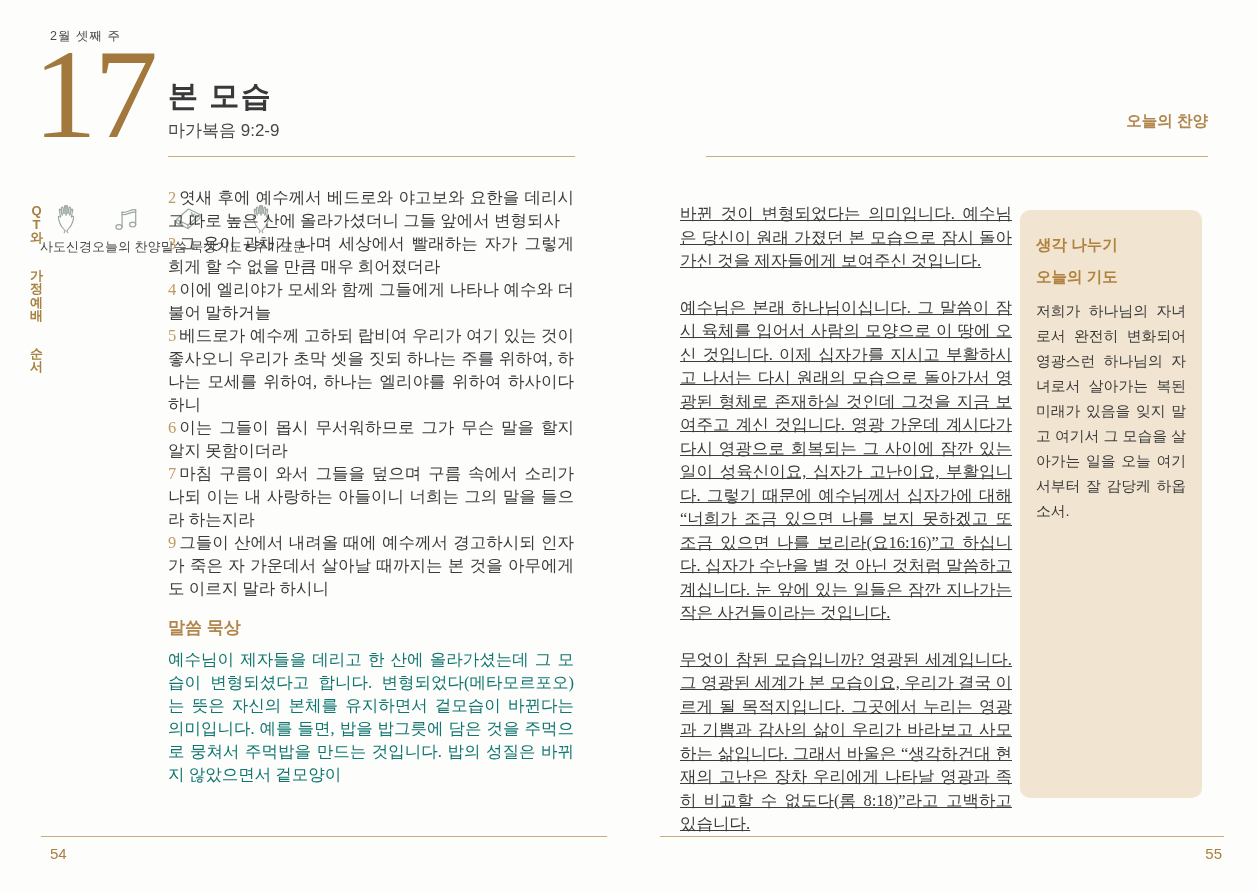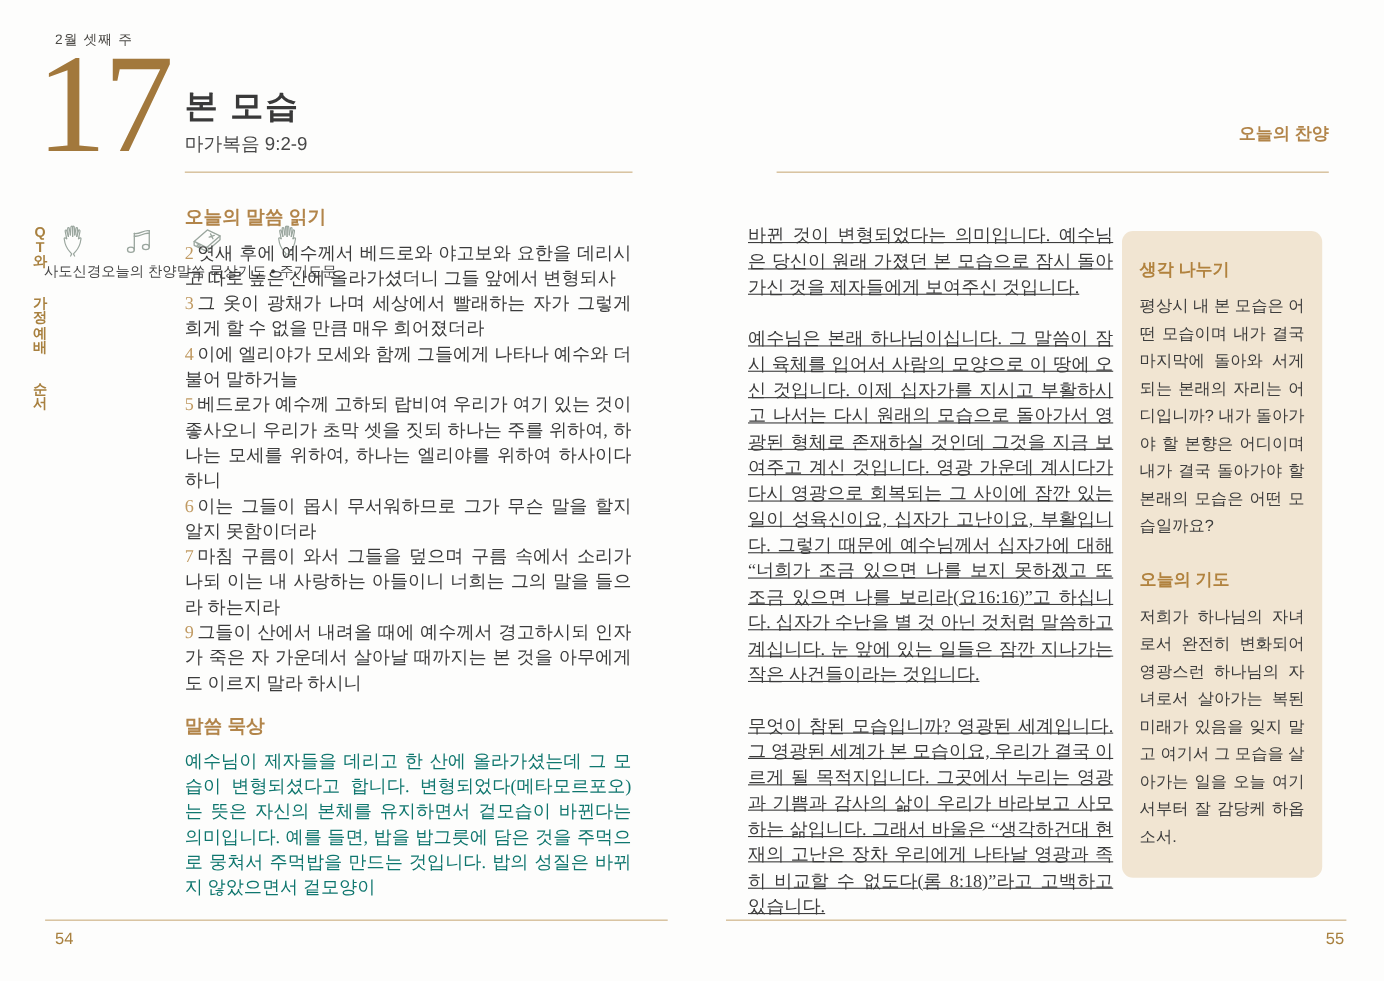--- a/index.html
+++ b/index.html
@@ -158,21 +158,20 @@
         <path d="M12.6 17 C11.4 15.8 10.2 15.9 10.4 17.3 C10.8 20.6 12.2 25.2 15.2 28.5 L17.2 30.8 L16.2 32.8"></path>
         <path d="M23.4 17 C24.6 15.8 25.8 15.9 25.6 17.3 C25.2 20.6 23.8 25.2 20.8 28.5 L18.8 30.8 L19.8 32.8"></path>
       </g>
     </svg>
   </span>
 <span class="sb-label">기도 • 주기도문</span>
     </div>
   </div>
 
 <div class="left-col">
-  <h3 class="section-heading">오늘의 말씀 읽기</h3>
   <div id="verses">
   <p class="verse"><span class="verse-num">2</span><span class="verse-text">엿새 후에 예수께서 베드로와 야고보와 요한을 데리시고 따로 높은 산에 올라가셨더니 그들 앞에서 변형되사</span></p>
 
   <p class="verse"><span class="verse-num">3</span><span class="verse-text">그 옷이 광채가 나며 세상에서 빨래하는 자가 그렇게 희게 할 수 없을 만큼 매우 희어졌더라</span></p>
 
   <p class="verse"><span class="verse-num">4</span><span class="verse-text">이에 엘리야가 모세와 함께 그들에게 나타나 예수와 더불어 말하거늘</span></p>
 
   <p class="verse"><span class="verse-num">5</span><span class="verse-text">베드로가 예수께 고하되 랍비여 우리가 여기 있는 것이 좋사오니 우리가 초막 셋을 짓되 하나는 주를 위하여, 하나는 모세를 위하여, 하나는 엘리야를 위하여 하사이다 하니</span></p>
 
   <p class="verse"><span class="verse-num">6</span><span class="verse-text">이는 그들이 몹시 무서워하므로 그가 무슨 말을 할지 알지 못함이더라</span></p>
@@ -187,21 +186,20 @@
 </div>
 
 <div class="right-col" id="right-col">
     <p class="para">바뀐 것이 변형되었다는 의미입니다. 예수님은 당신이 원래 가졌던 본 모습으로 잠시 돌아가신 것을 제자들에게 보여주신 것입니다.</p>
     <p class="para">예수님은 본래 하나님이십니다. 그 말씀이 잠시 육체를 입어서 사람의 모양으로 이 땅에 오신 것입니다. 이제 십자가를 지시고 부활하시고 나서는 다시 원래의 모습으로 돌아가서 영광된 형체로 존재하실 것인데 그것을 지금 보여주고 계신 것입니다. 영광 가운데 계시다가 다시 영광으로 회복되는 그 사이에 잠깐 있는 일이 성육신이요, 십자가 고난이요, 부활입니다. 그렇기 때문에 예수님께서 십자가에 대해 “너희가 조금 있으면 나를 보지 못하겠고 또 조금 있으면 나를 보리라(요16:16)”고 하십니다. 십자가 수난을 별 것 아닌 것처럼 말씀하고 계십니다. 눈 앞에 있는 일들은 잠깐 지나가는 작은 사건들이라는 것입니다.</p>
     <p class="para">무엇이 참된 모습입니까? 영광된 세계입니다. 그 영광된 세계가 본 모습이요, 우리가 결국 이르게 될 목적지입니다. 그곳에서 누리는 영광과 기쁨과 감사의 삶이 우리가 바라보고 사모하는 삶입니다. 그래서 바울은 “생각하건대 현재의 고난은 장차 우리에게 나타날 영광과 족히 비교할 수 없도다(롬 8:18)”라고 고백하고 있습니다.</p>
   </div>
 
 <div class="think-box">
   <h4 class="box-heading">생각 나누기</h4>
-  <p class="box-text">평상시 내 본 모습은 어떤 모습이며 내가 결국 마지막에 돌아와 서게 되는 본래의 자리는 어디입니까? 내가 돌아가야 할 본향은 어디이며 내가 결국 돌아가야 할 본래의 모습은 어떤 모습일까요?</p>
   <h4 class="box-heading">오늘의 기도</h4>
   <p class="box-text">저희가 하나님의 자녀로서 완전히 변화되어 영광스런 하나님의 자녀로서 살아가는 복된 미래가 있음을 잊지 말고 여기서 그 모습을 살아가는 일을 오늘 여기서부터 잘 감당케 하옵소서.</p>
 </div>
 
 <div class="rule" id="rule-left-bottom"></div>
 <div class="rule" id="rule-right-bottom"></div>
 <div class="page-num" id="page-num-left">54</div>
 <div class="page-num" id="page-num-right">55</div>
 
 </body></html>

